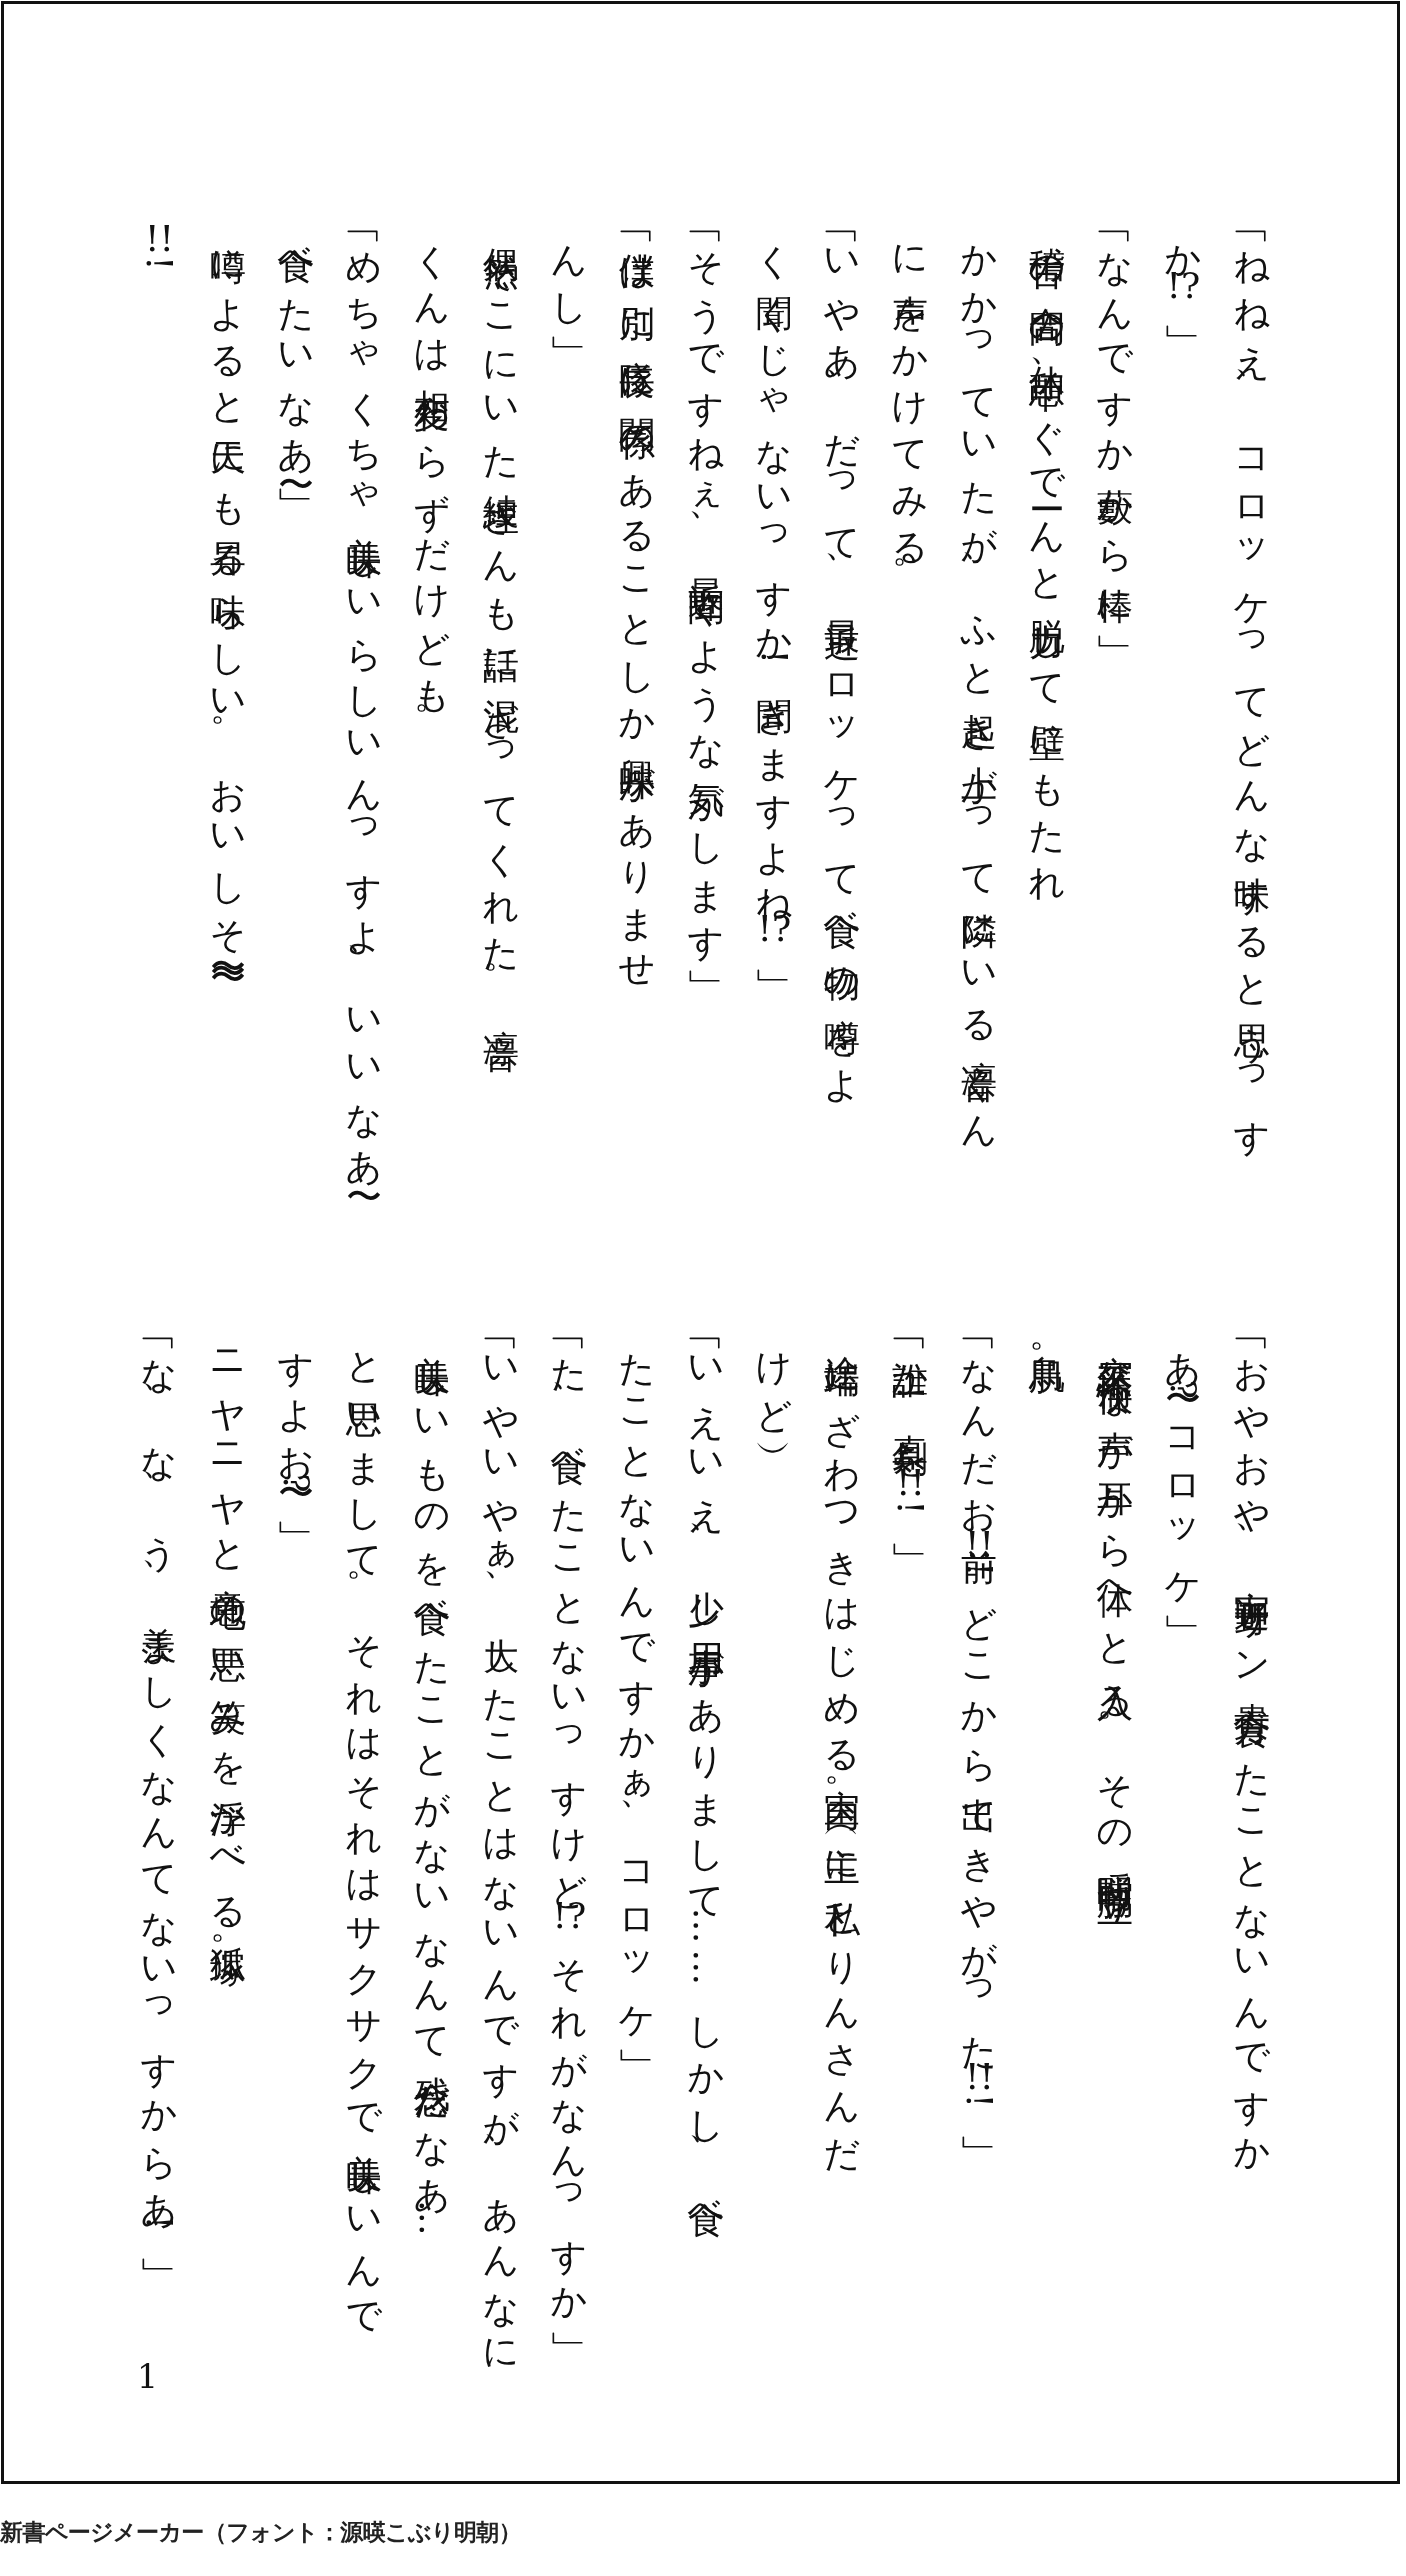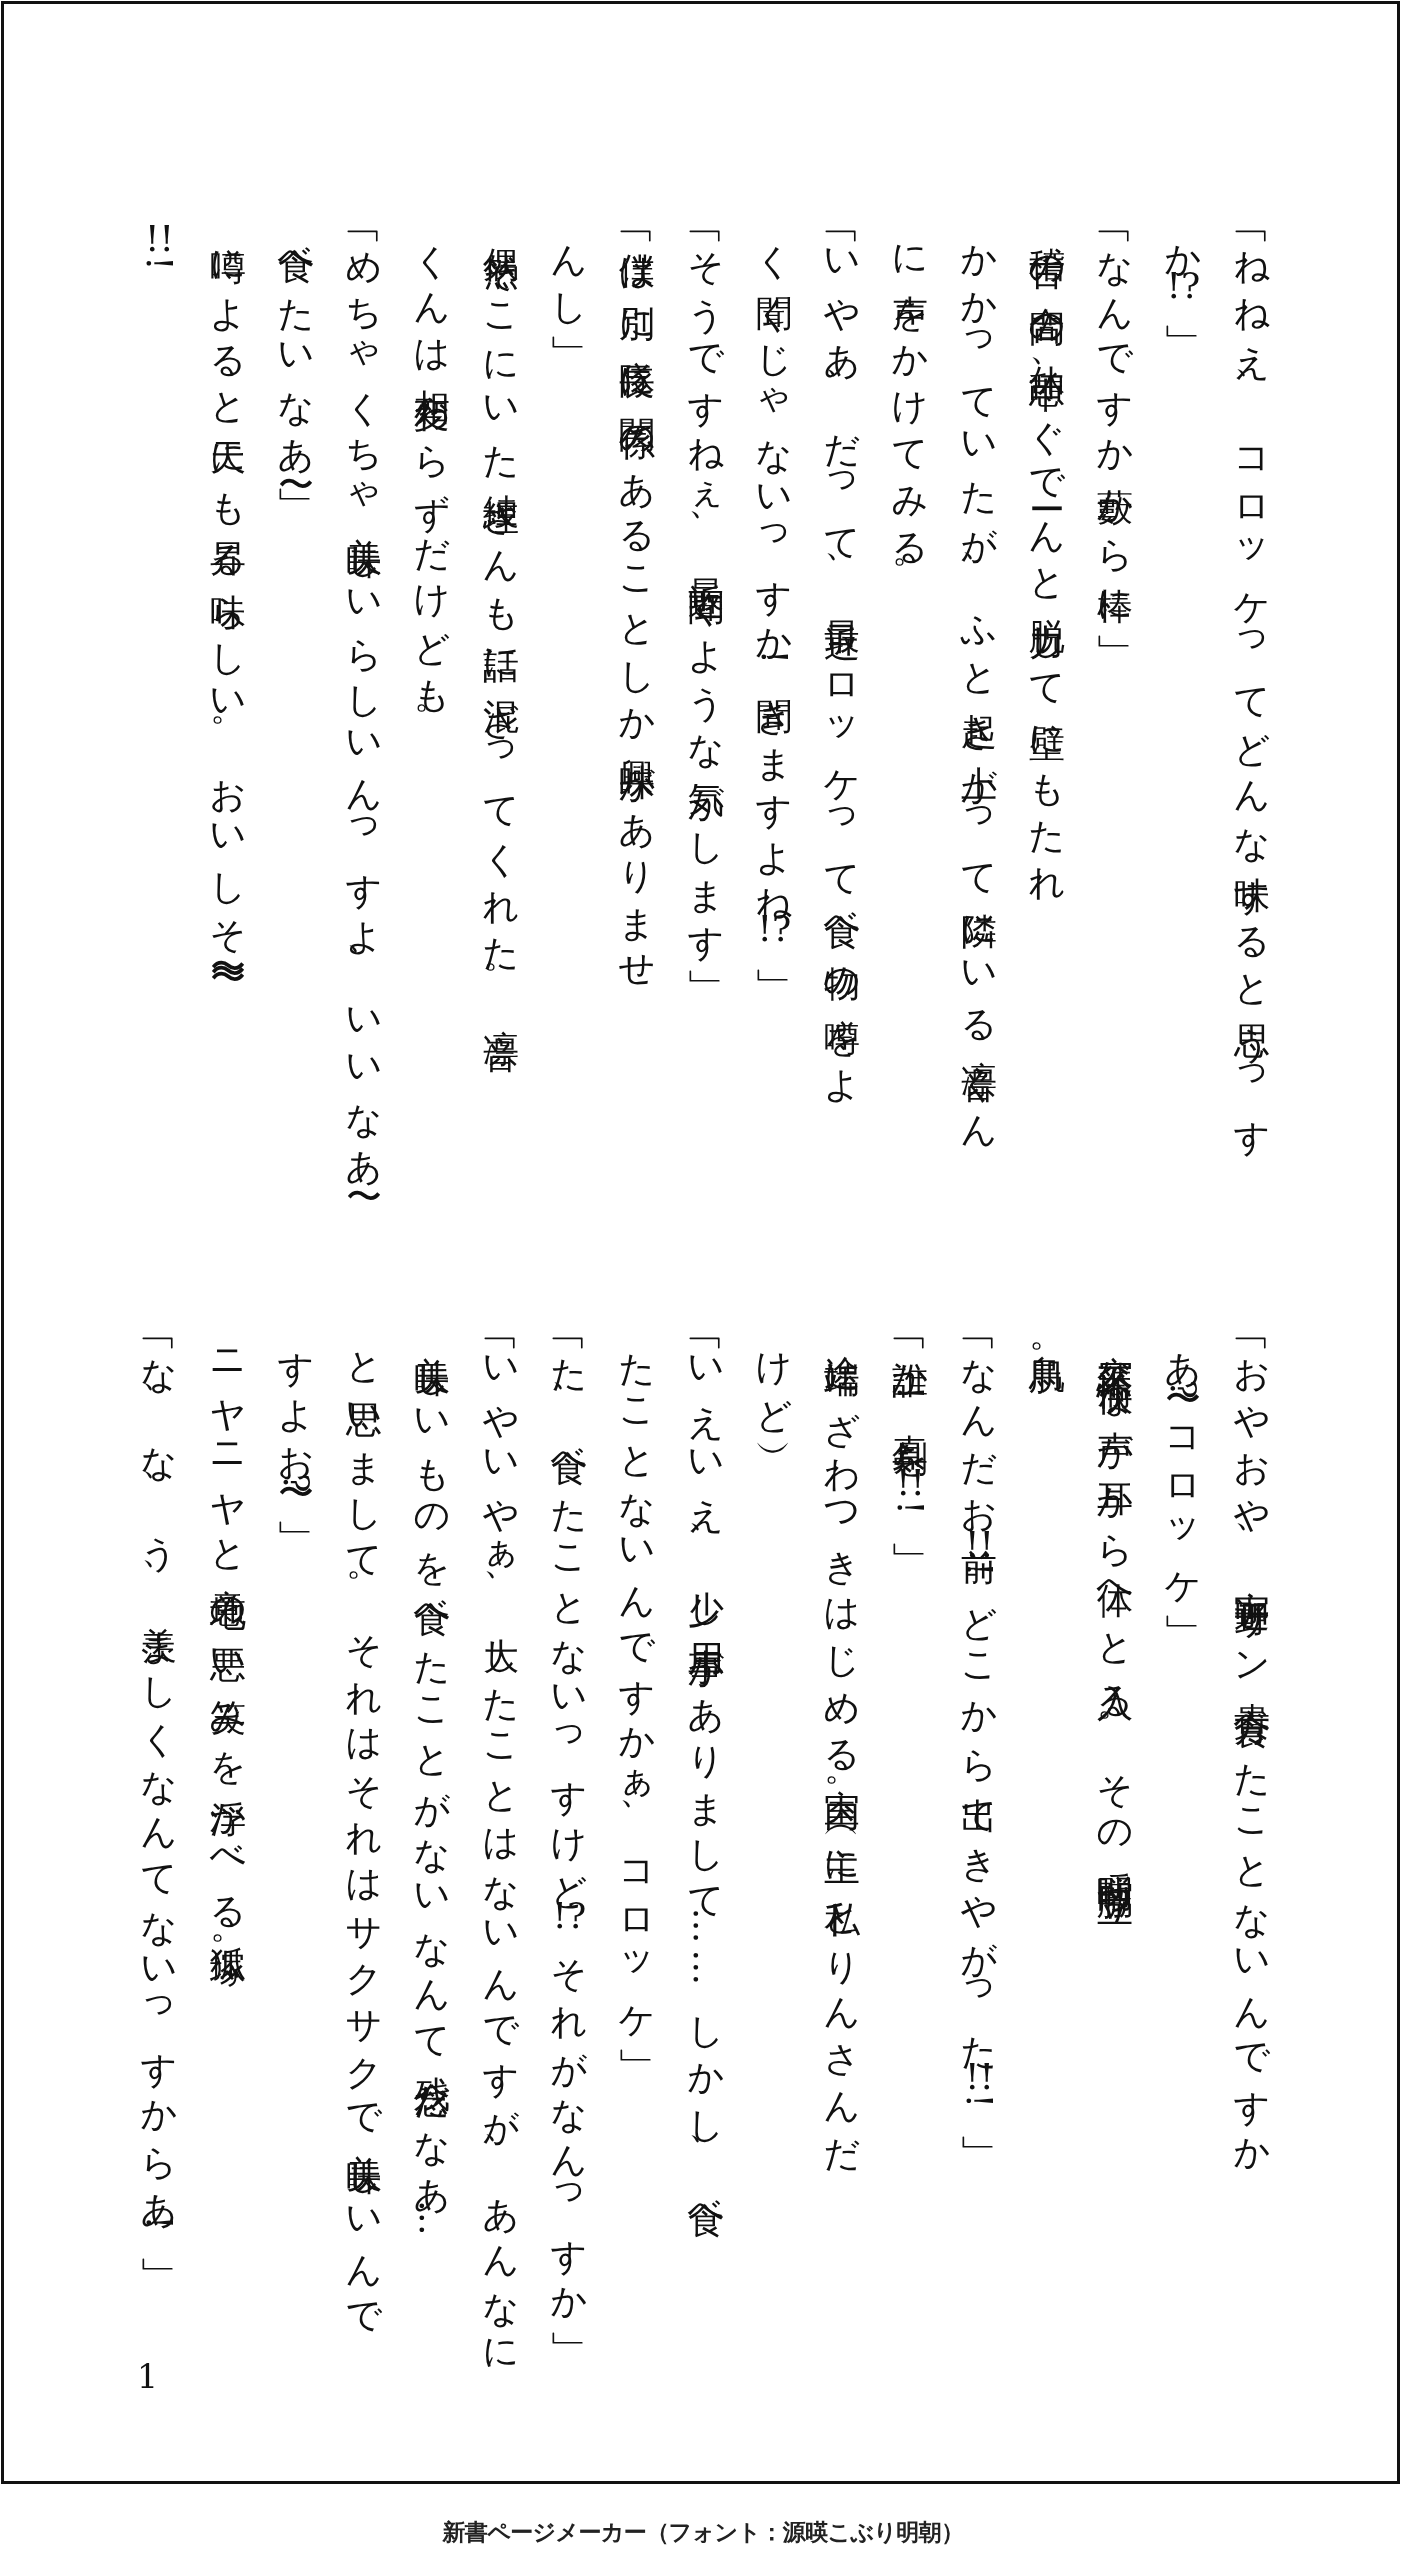--- a/index.html
+++ b/index.html
@@ -5,21 +5,21 @@
   html, body { margin: 0; padding: 0; background: #ffffff; }
   body { width: 1406px; height: 2576px; position: relative; overflow: hidden;
          font-family: "DejaVu Serif", "Liberation Serif", serif; color: #111; }
   .page-frame { position: absolute; left: 1.3px; top: 1.3px; width: 1399px; height: 2483px;
                 border: 3.2px solid #111; box-sizing: border-box; background: #fff; }
   .col { position: absolute; writing-mode: vertical-rl; text-orientation: mixed;
          font-size: 36px; line-height: 39px; letter-spacing: 5.8px; white-space: nowrap;
          width: 39px; }
   .tcy { text-combine-upright: all; -webkit-text-combine: horizontal; letter-spacing: 0; }
   .page-number { position: absolute; left: 137px; top: 2357px; font-size: 33px; }
-  .footer { position: absolute; left: 0; width: 1406px; top: 2517px; text-align: center;
+  .footer { position: absolute; left: 0; width: 1406px; top: 2517px; text-align: left;
             font-family: "DejaVu Sans", "Liberation Sans", sans-serif; font-size: 23px;
             font-weight: bold; letter-spacing: -0.6px; color: #222; }
 </style>
 </head>
 <body>
 
 <div class="page-frame"></div>
 
 <div id="upper">
   <div class="col" style="left:1233px;top:220px">「ねねえ、 コロッケってどんな味すると思うっす</div>

